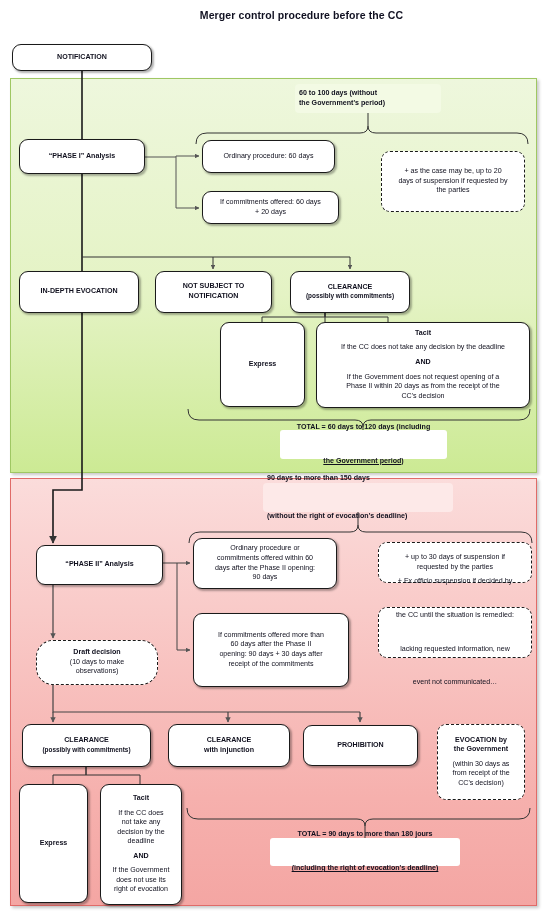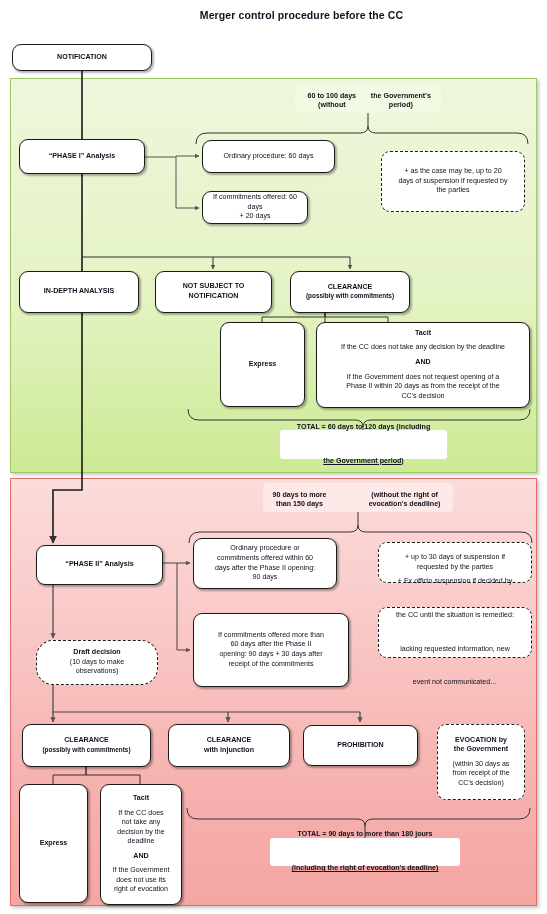--- a/index.html
+++ b/index.html
@@ -93,22 +93,22 @@
   .caption-label {
     position: absolute;
     box-sizing: border-box;
     text-align: center;
     font-size: 7.1px;
     font-weight: bold;
     line-height: 1.35;
     color: #10101e;
     border-radius: 4px;
     display: flex;
-    flex-direction: row;
-    align-items: flex-end;
+    flex-direction: column;
+    align-items: flex-start;
     justify-content: center;
     padding: 2px 4px;
   }
   #label-phase1-duration { background: #f3fae4; }
   #label-phase2-duration { background: #fde9e8; }
   
   #connectors {
     position: absolute;
     left: 0; top: 0;
     width: 547px;
@@ -191,33 +191,33 @@
   </div>
 
   <div class="node bold" id="node-phase1-analysis" style="left:19px; top:139px; width:126px; height:35px;">
     <span class="ln">“PHASE I” Analysis</span>
   </div>
 
   <div class="node" id="node-ordinary-procedure" style="left:202px; top:140px; width:133px; height:33px;">
     <span class="ln">Ordinary procedure: 60 days</span>
   </div>
 
-  <div class="node" id="node-commitments-offered" style="left:202px; top:191px; width:106px; height:33px;">
+  <div class="node" id="node-commitments-offered" style="left:202px; top:191px; width:137px; height:33px;">
     <span class="ln">If commitments offered: 60 days</span>
     <span class="ln">+ 20 days</span>
   </div>
 
   <div class="node dashed" id="node-phase1-suspension" style="left:381px; top:151px; width:144px; height:61px;">
     <span class="ln">+ as the case may be, up to 20</span>
     <span class="ln">days of suspension if requested by</span>
     <span class="ln">the parties</span>
   </div>
 
   <div class="node bold" id="node-in-depth-analysis" style="left:19px; top:271px; width:120px; height:42px;">
-    <span class="ln">IN-DEPTH ANALYSIS</span>
+    <span class="ln">IN-DEPTH EVOCATION</span>
   </div>
 
   <div class="node bold" id="node-not-subject" style="left:155px; top:271px; width:117px; height:42px;">
     <span class="ln">NOT SUBJECT TO</span>
     <span class="ln">NOTIFICATION</span>
   </div>
 
   <div class="node" id="node-phase1-clearance" style="left:290px; top:271px; width:120px; height:42px;">
     <span class="ln b">CLEARANCE</span>
     <span class="ln b sm">(possibly with commitments)</span>

